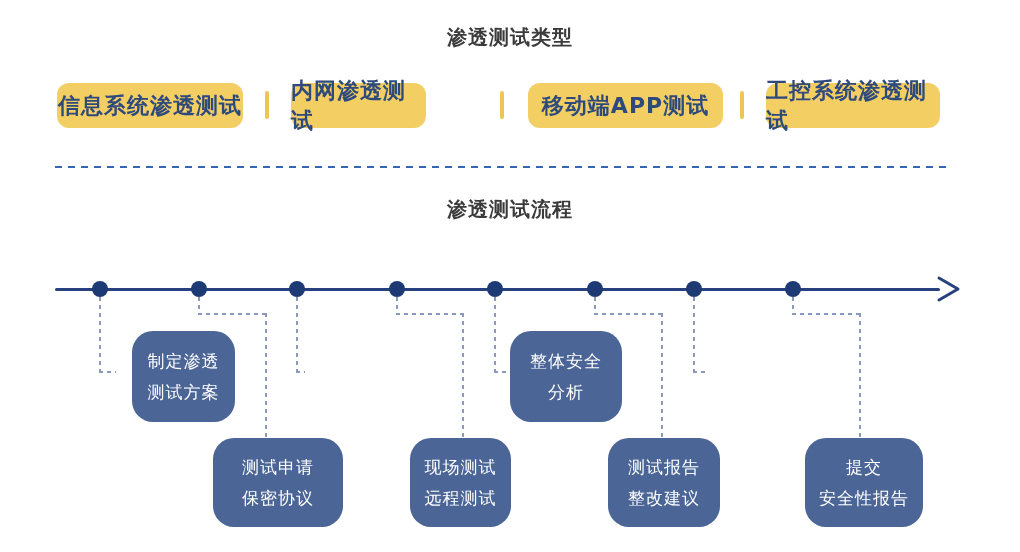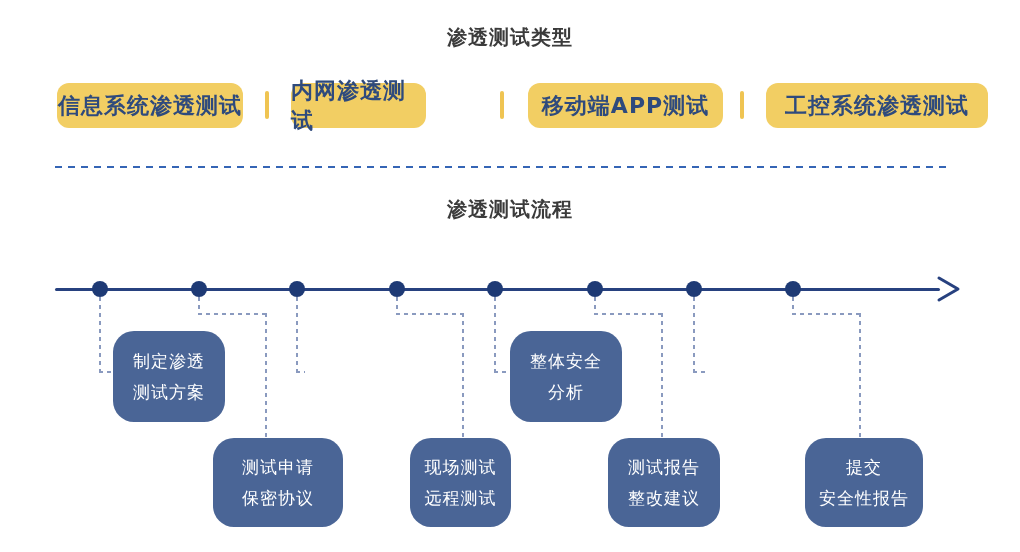--- a/index.html
+++ b/index.html
@@ -51,21 +51,21 @@
     </div>
     <div class="type-sep" style="left:265px;"></div>
     <div class="type-box" style="left:291px;width:135px;">
       <span>内网渗透测试</span>
     </div>
     <div class="type-sep" style="left:500px;"></div>
     <div class="type-box" style="left:528px;width:195px;">
       <span>移动端APP测试</span>
     </div>
     <div class="type-sep" style="left:740px;"></div>
-    <div class="type-box" style="left:766px;width:222px;align-items:center;">
+    <div class="type-box" style="left:766px;width:174px;align-items:center;">
       <span>工控系统渗透测试</span>
     </div>
   </div>
 
   <div class="divider"></div>
 
   <div class="section-title" style="top:196px;">渗透测试流程</div>
 
   <div class="timeline-line"></div>
   <svg class="timeline-arrow" width="28" height="28">
@@ -99,21 +99,21 @@
   <div class="vdash" style="left:462px;top:313px;height:125px;"></div>
 
   <div class="vdash" style="left:594px;top:297px;height:18px;"></div>
   <div class="hdash" style="left:594px;top:313px;width:69px;"></div>
   <div class="vdash" style="left:661px;top:313px;height:125px;"></div>
 
   <div class="vdash" style="left:792px;top:297px;height:18px;"></div>
   <div class="hdash" style="left:792px;top:313px;width:69px;"></div>
   <div class="vdash" style="left:859px;top:313px;height:125px;"></div>
 
-  <div class="flow-box flow-upper" style="left:113px;width:112px;">
+  <div class="flow-box flow-upper" style="left:132px;width:103px;">
     <span class="line">制定渗透</span>
     <span class="line">测试方案</span>
   </div>
   <div class="flow-box flow-upper" style="left:510px;width:112px;">
     <span class="line">整体安全</span>
     <span class="line">分析</span>
   </div>
 
   <div class="flow-box flow-lower" style="left:213px;width:130px;">
     <span class="line">测试申请</span>

